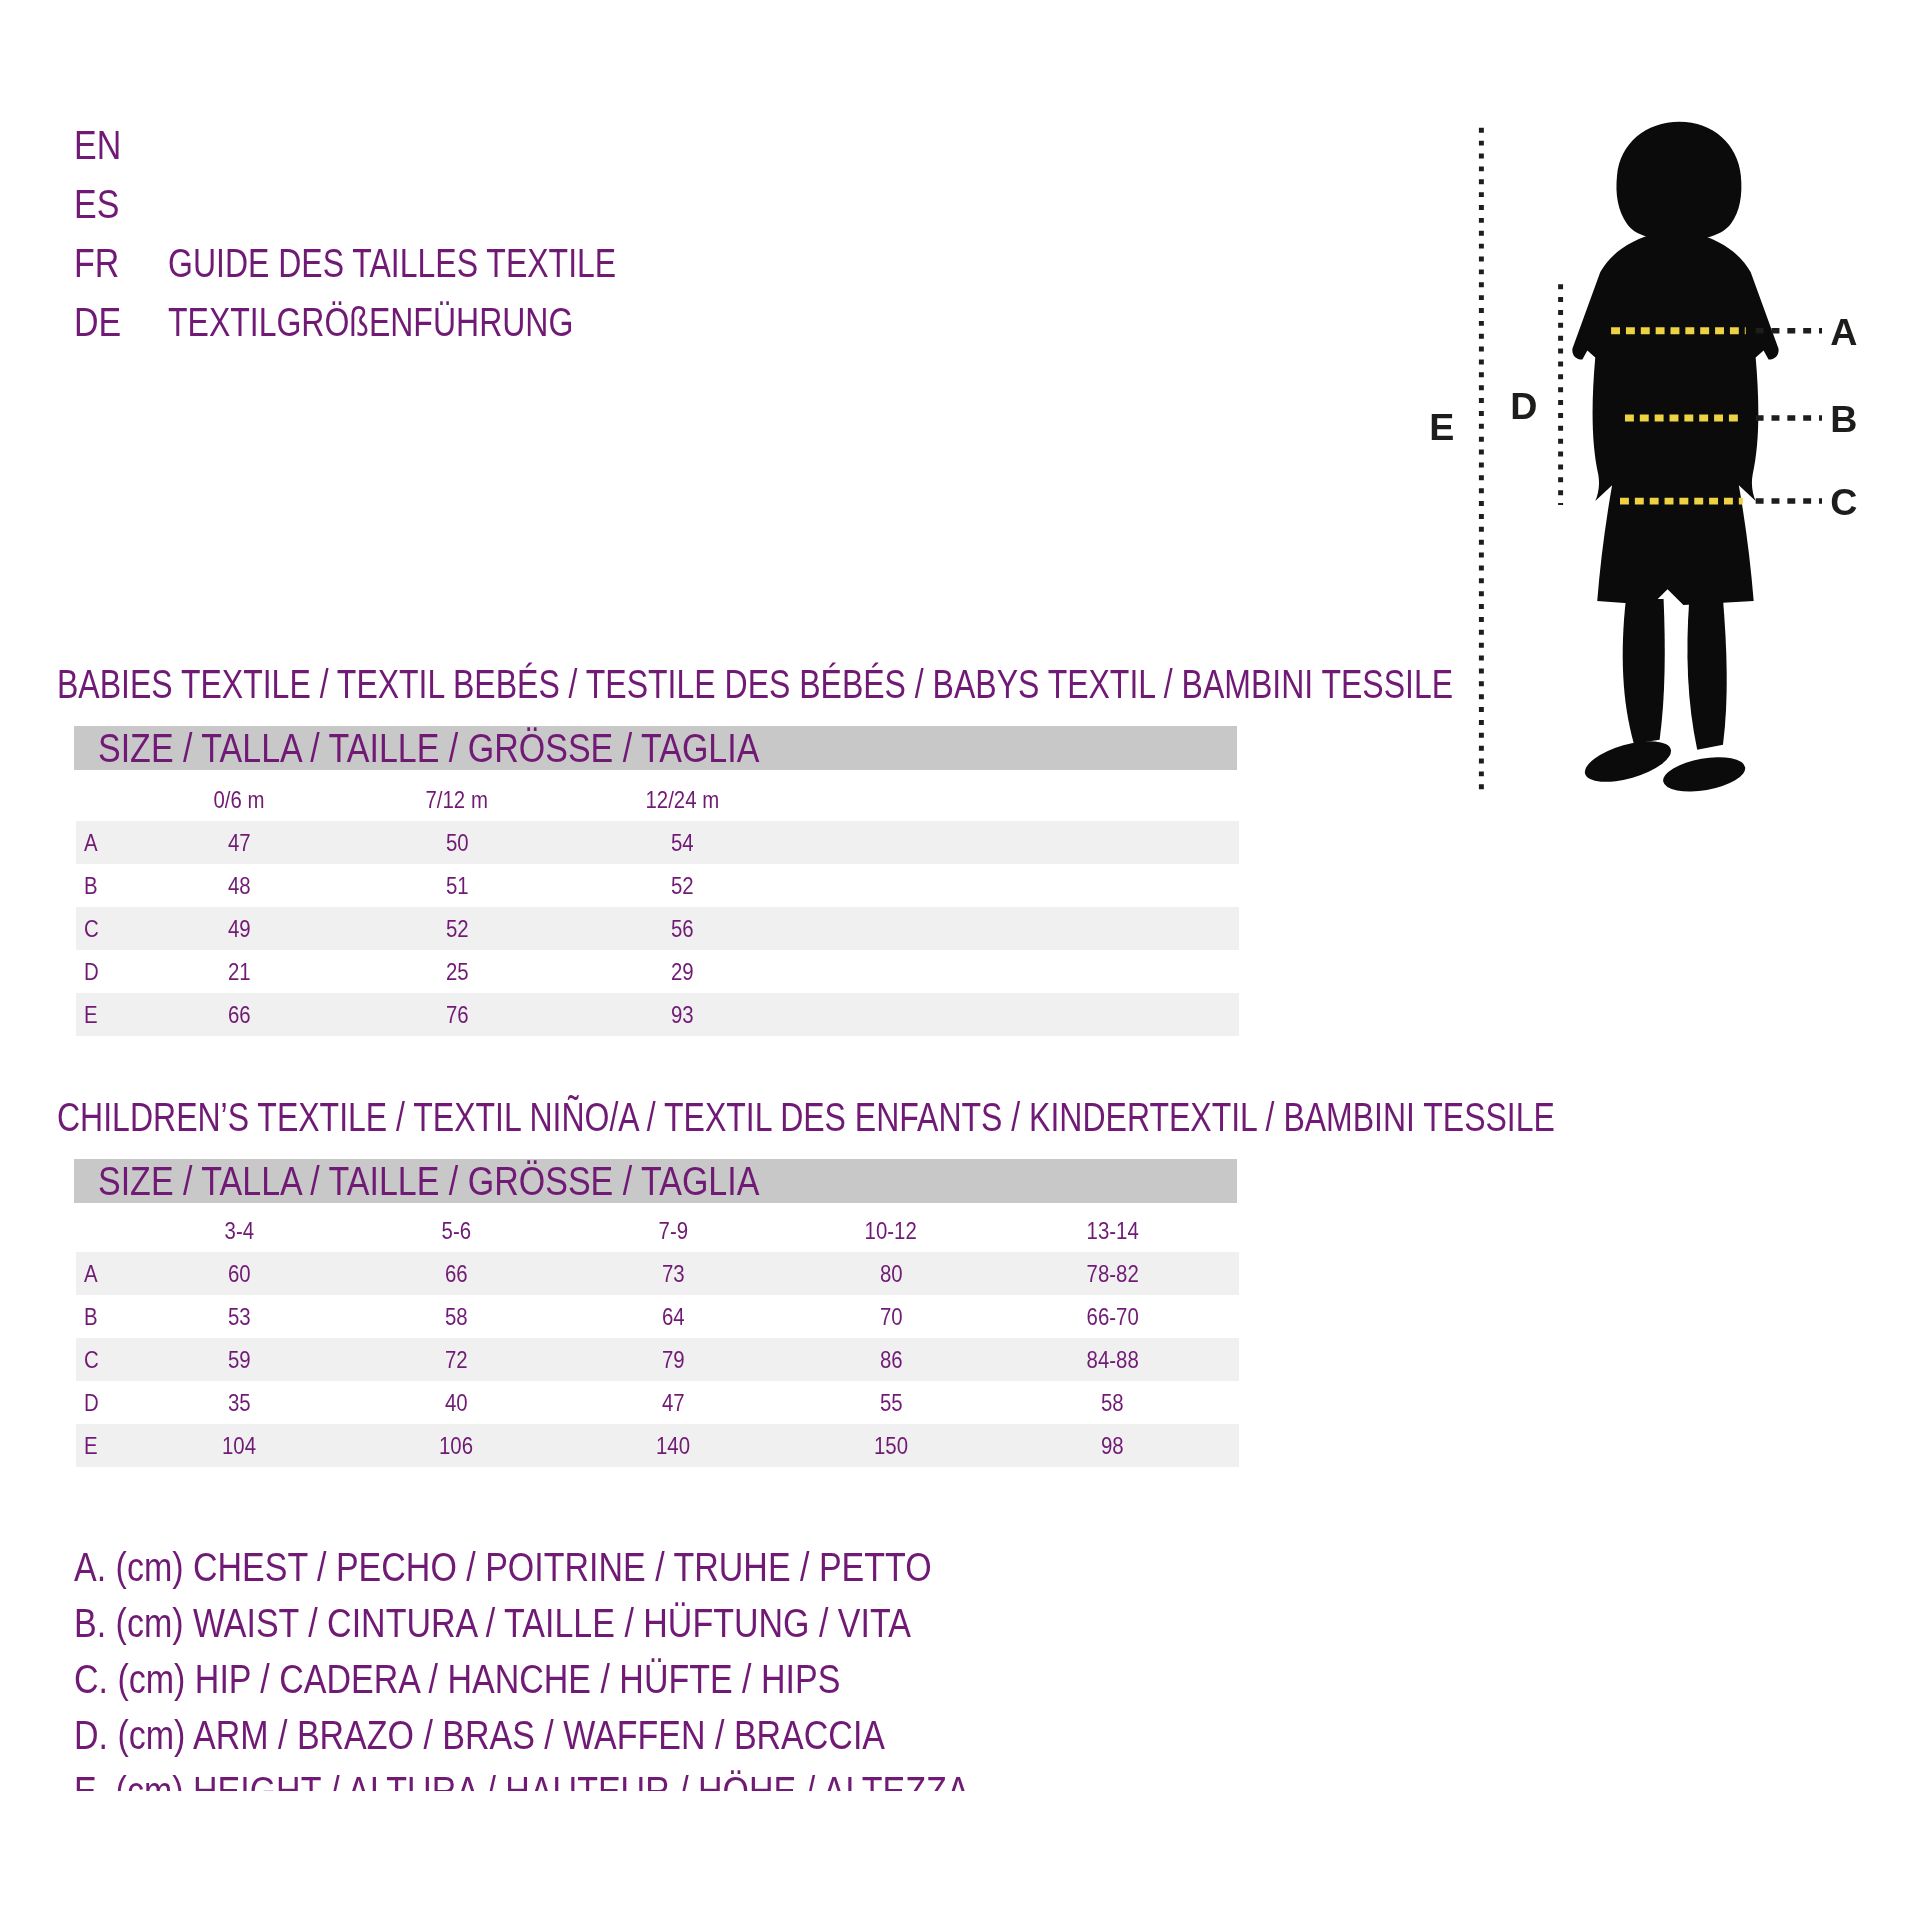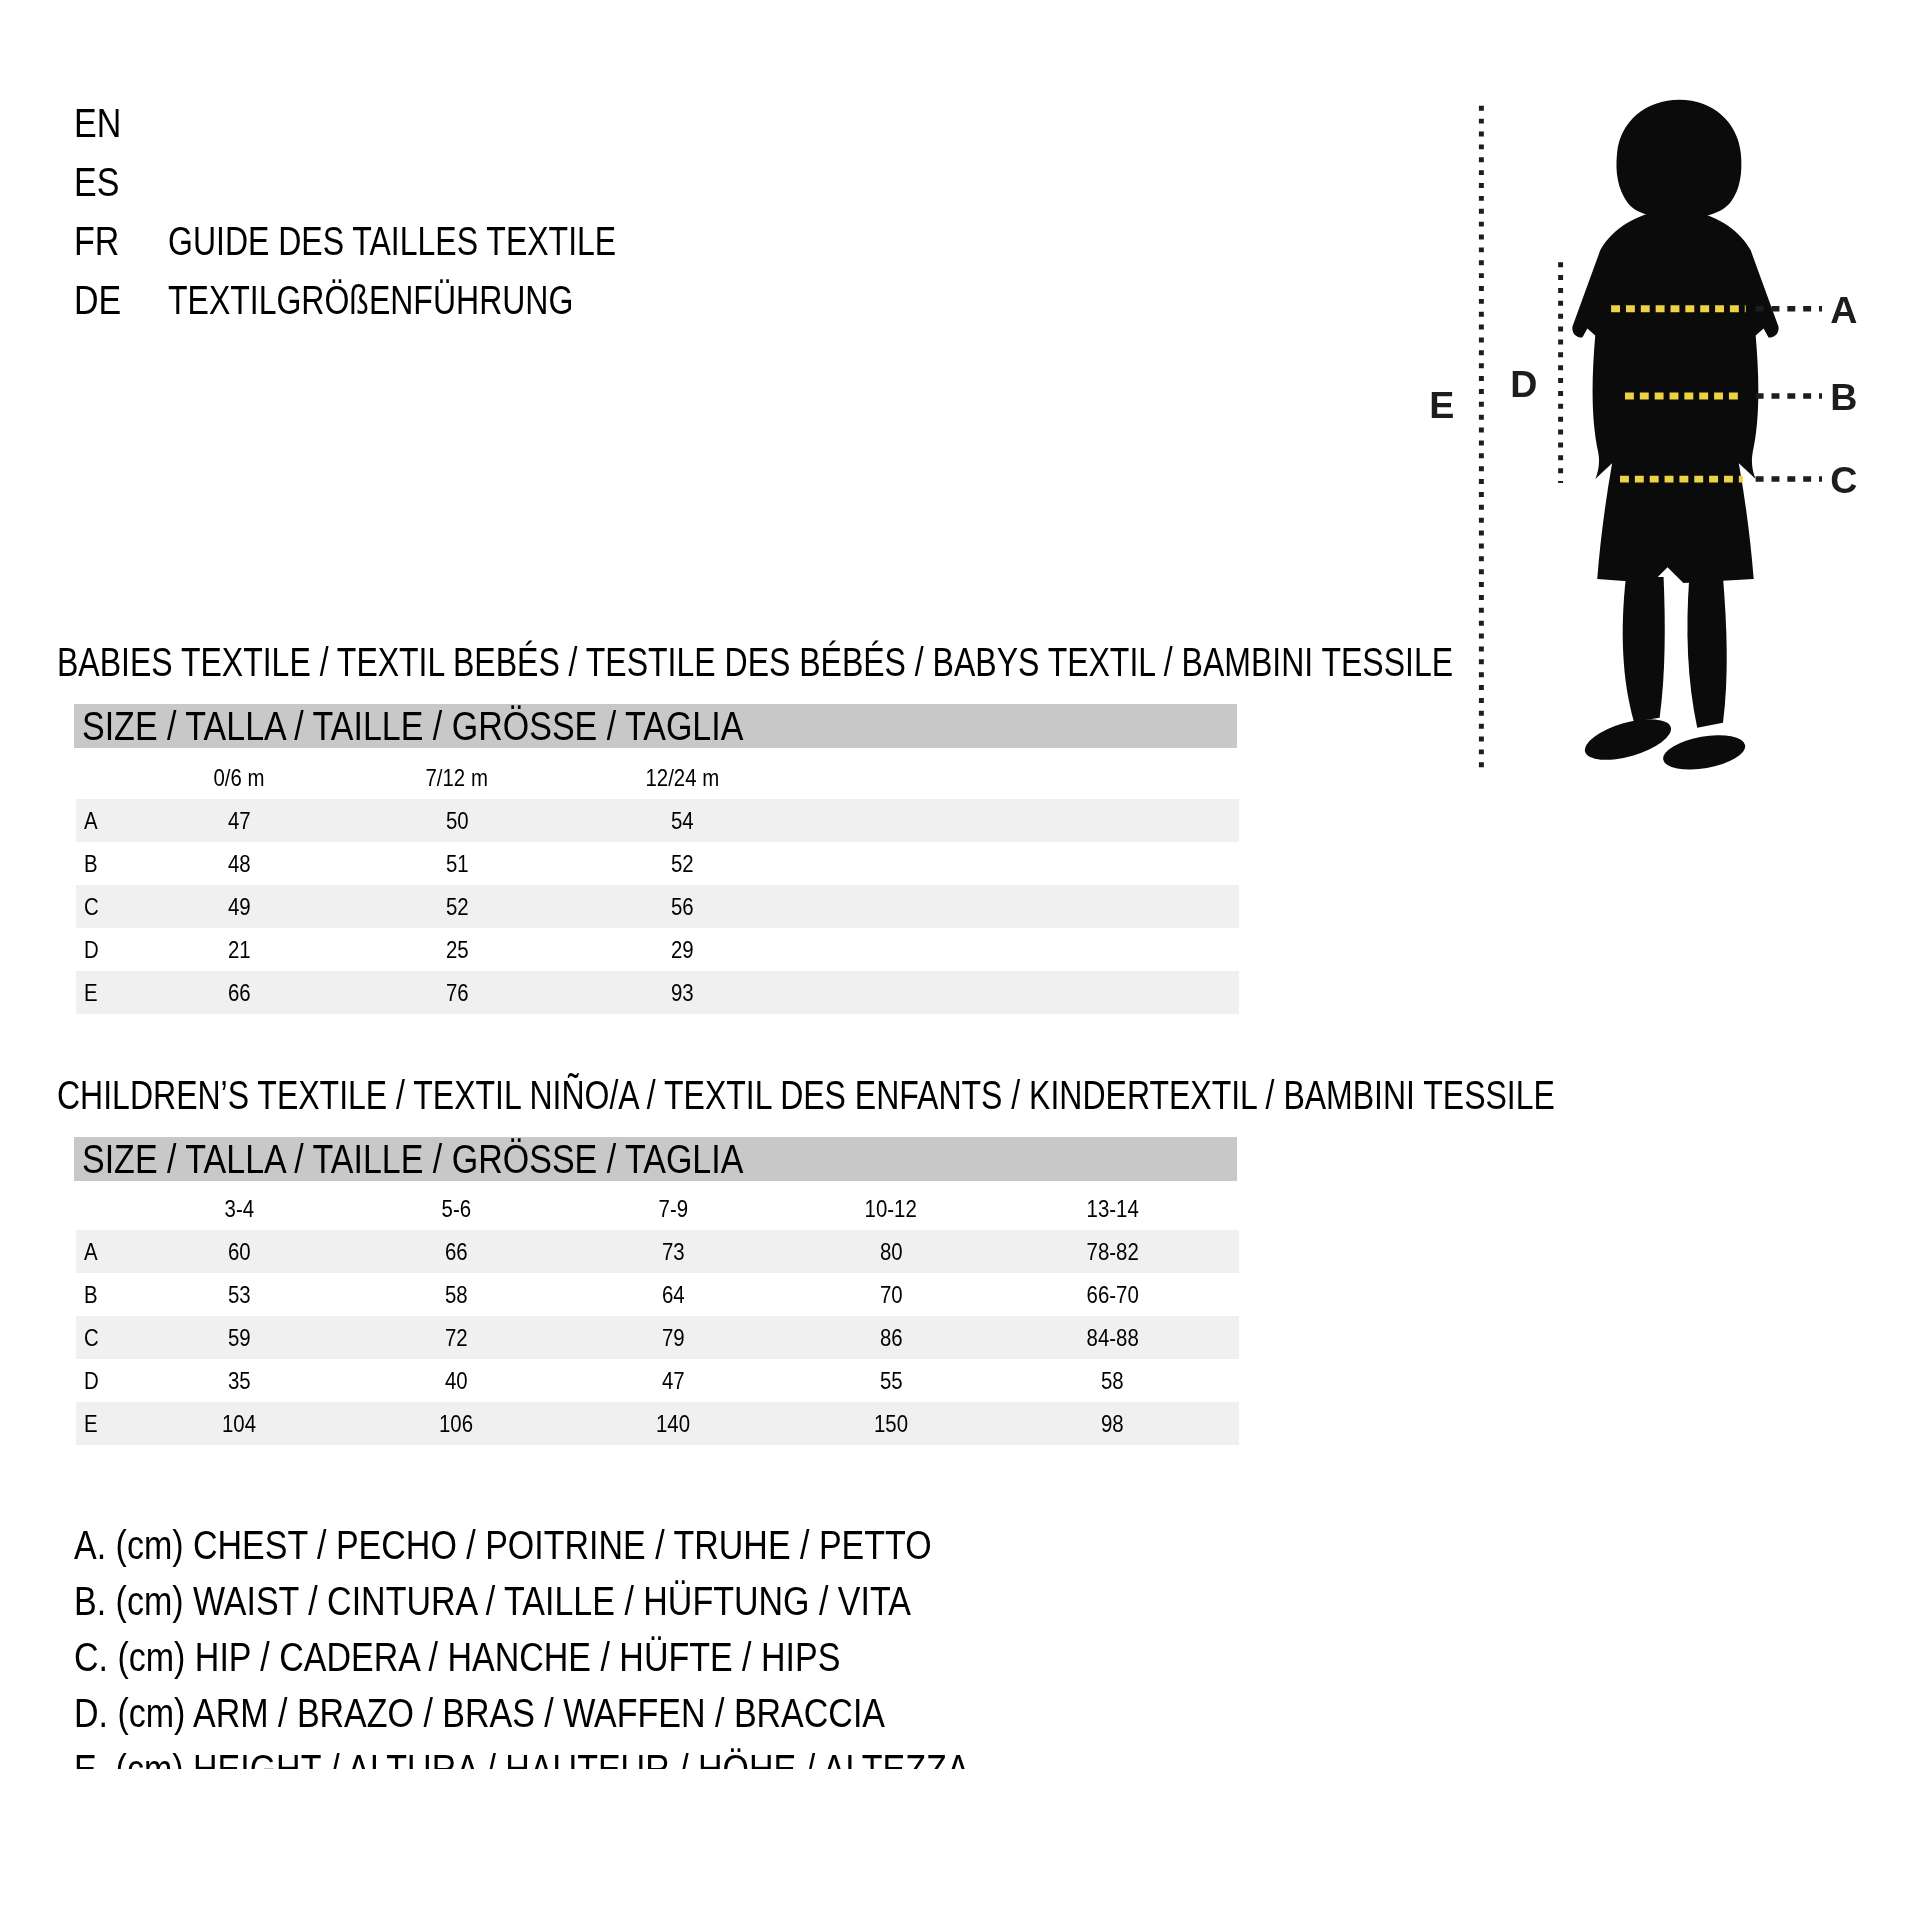--- a/index.html
+++ b/index.html
@@ -1,36 +1,36 @@
 <!DOCTYPE html>
 <html><head>
 <meta charset="utf-8">
 <style>
   html,body { margin:0; padding:0; background:#ffffff; }
   .canvas {
     position:relative; width:1927px; height:1769px; background:#ffffff;
-    font-family:"Liberation Sans", sans-serif; color:#000000; overflow:hidden;
+    font-family:"Liberation Sans", sans-serif; color:#701a75; overflow:hidden;margin-top:22px;
   }
   .cond  { display:inline-block; transform:scaleX(.85); transform-origin:0 50%; white-space:nowrap; }
   .cond8 { display:inline-block; transform:scaleX(.80); transform-origin:0 50%; white-space:nowrap; }
   .condc { display:inline-block; transform:scaleX(.85); transform-origin:50% 50%; white-space:nowrap; }
 
   
   .lang-list { position:absolute; left:74px; top:94px; }
   .lang-row  { display:flex; height:59px; align-items:center; font-size:40px; }
   .lang-code { width:94px; flex:0 0 94px; }
   .lang-title{ flex:1; }
 
   
   .section-heading { position:absolute; left:57px; font-size:40px; line-height:40px; }
 
   
   .size-bar {
     position:absolute; left:74px; width:1163px; height:44px;
-    background:#c8c8c8; display:flex; align-items:center; padding-left:8px;
+    background:#c8c8c8; display:flex; align-items:center; padding-left:24px;
     box-sizing:border-box; font-size:40px;
   }
 
   
   .stable { position:absolute; left:76px; width:1163px; font-size:24px; }
   .trow   { display:grid; height:43px; align-items:center; }
   .babies-table   .trow { grid-template-columns:54px 218px 218px 233px 1fr; }
   .children-table .trow { grid-template-columns:54px 218px 217px 217px 218px 225px 1fr; }
   .trow.head { height:42px; }
   .trow.stripe { background:#f0f0f0; }

